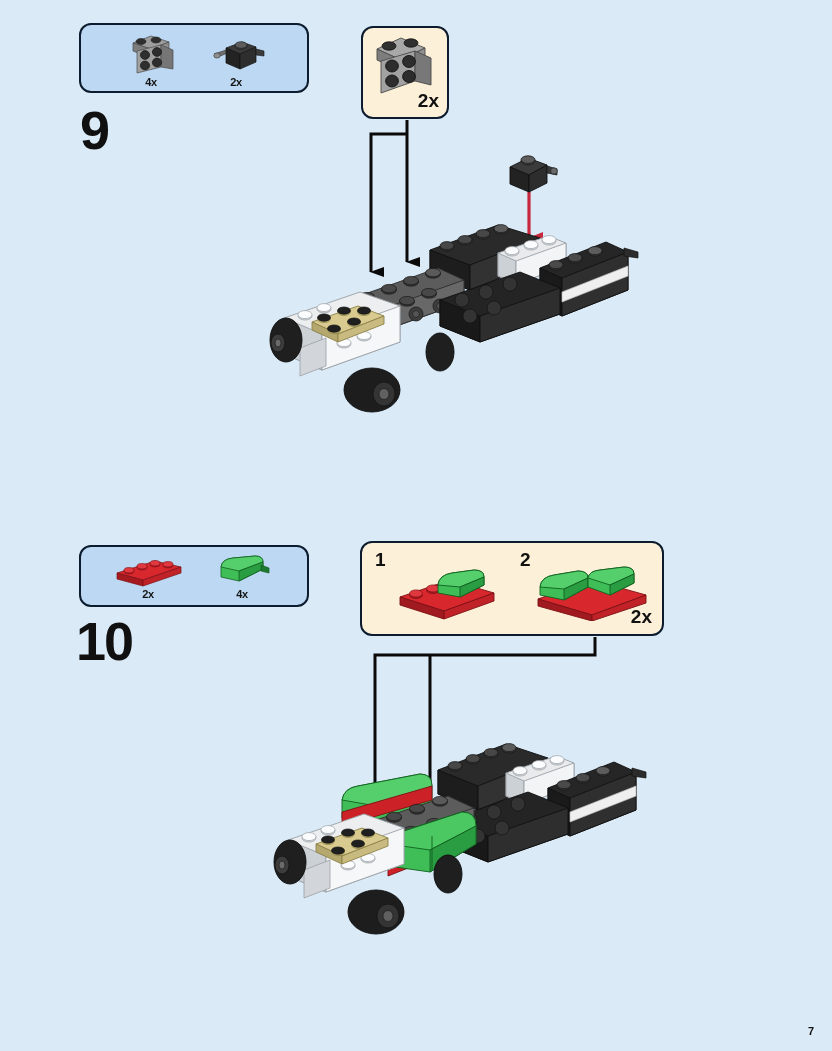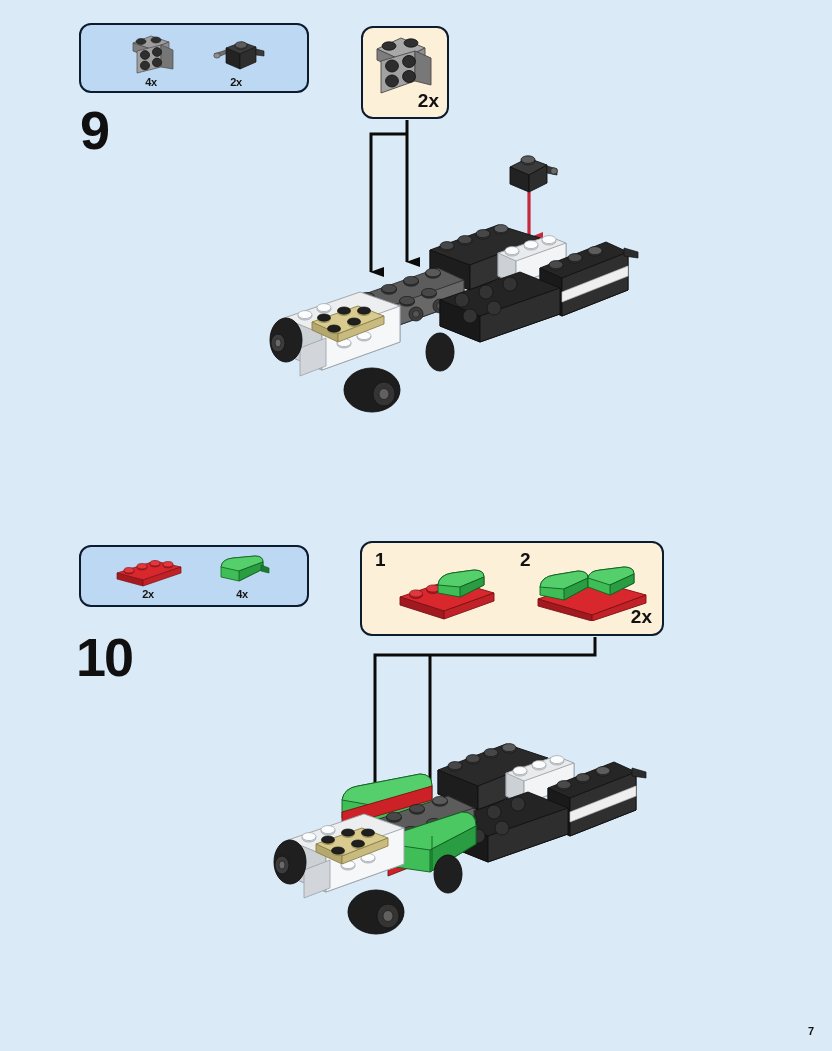--- a/index.html
+++ b/index.html
@@ -186,21 +186,21 @@
       <svg class="brick-svg" width="86" height="36" viewBox="0 0 86 36">
         <path d="M22 26 L22 16 Q23 8 34 7 L56 5 Q64 5 64 11 L64 18 L40 30 Z" fill="#3fbe58" stroke="#11601f" stroke-width="0.8"></path>
         <path d="M22 16 Q23 8 34 7 L56 5 Q64 5 64 11 L40 20 Z" fill="#54cf6b" stroke="#11601f" stroke-width="0.8"></path>
         <polygon points="40,20 64,11 64,18 40,30" fill="#2a9c41" stroke="#11601f" stroke-width="0.8"></polygon>
         <polygon points="62,14 70,17 70,22 62,20" fill="#1d7a31" stroke="#11601f" stroke-width="0.7"></polygon>
       </svg>
       <div class="part-qty">4x</div>
     </div>
   </div>
 
-  <div class="step-num" style="left:76px; top:614px;margin-top:16px;">10</div>
+  <div class="step-num" style="left:76px; top:614px;">10</div>
 
   <div class="callout-box" style="left:360px; top:541px; width:304px; height:95px;">
     <div class="callout-substep" style="left:13px; top:6px;">1</div>
     <svg class="brick-svg" width="115" height="58" viewBox="0 0 115 58" style="position:absolute; left:32px; top:20px;">
 
       <polygon points="6,34 56,17 100,30 50,48" fill="#d8282e" stroke="#7e1014" stroke-width="0.9"></polygon>
       <polygon points="6,34 50,48 50,56 6,42" fill="#a01a1f" stroke="#7e1014" stroke-width="0.9"></polygon>
       <polygon points="50,48 100,30 100,38 50,56" fill="#c02227" stroke="#7e1014" stroke-width="0.9"></polygon>
       <ellipse cx="22" cy="32" rx="6.5" ry="3.6" fill="#aa1a20" stroke="#7e1014" stroke-width="0.7"></ellipse>
       <ellipse cx="22" cy="30.5" rx="6.5" ry="3.6" fill="#e0383e" stroke="#7e1014" stroke-width="0.7"></ellipse>

